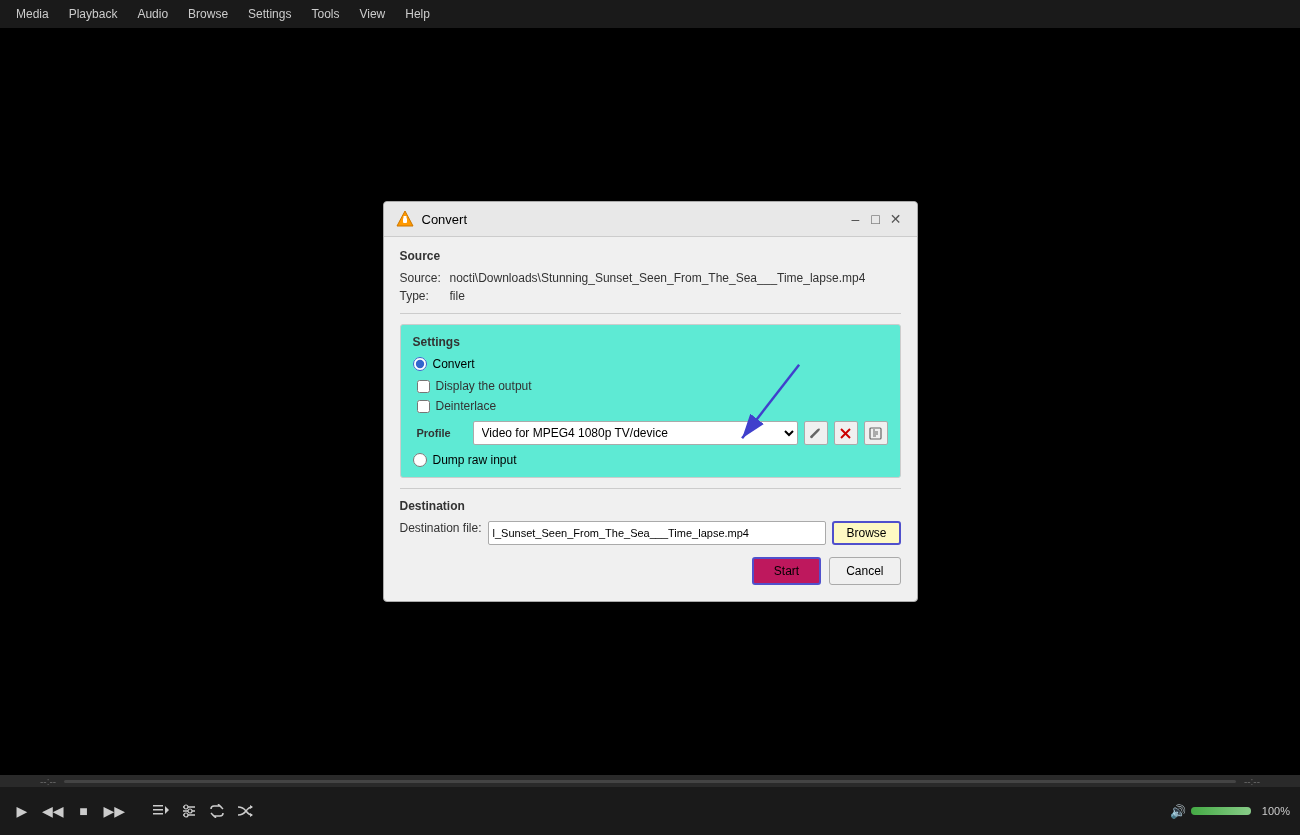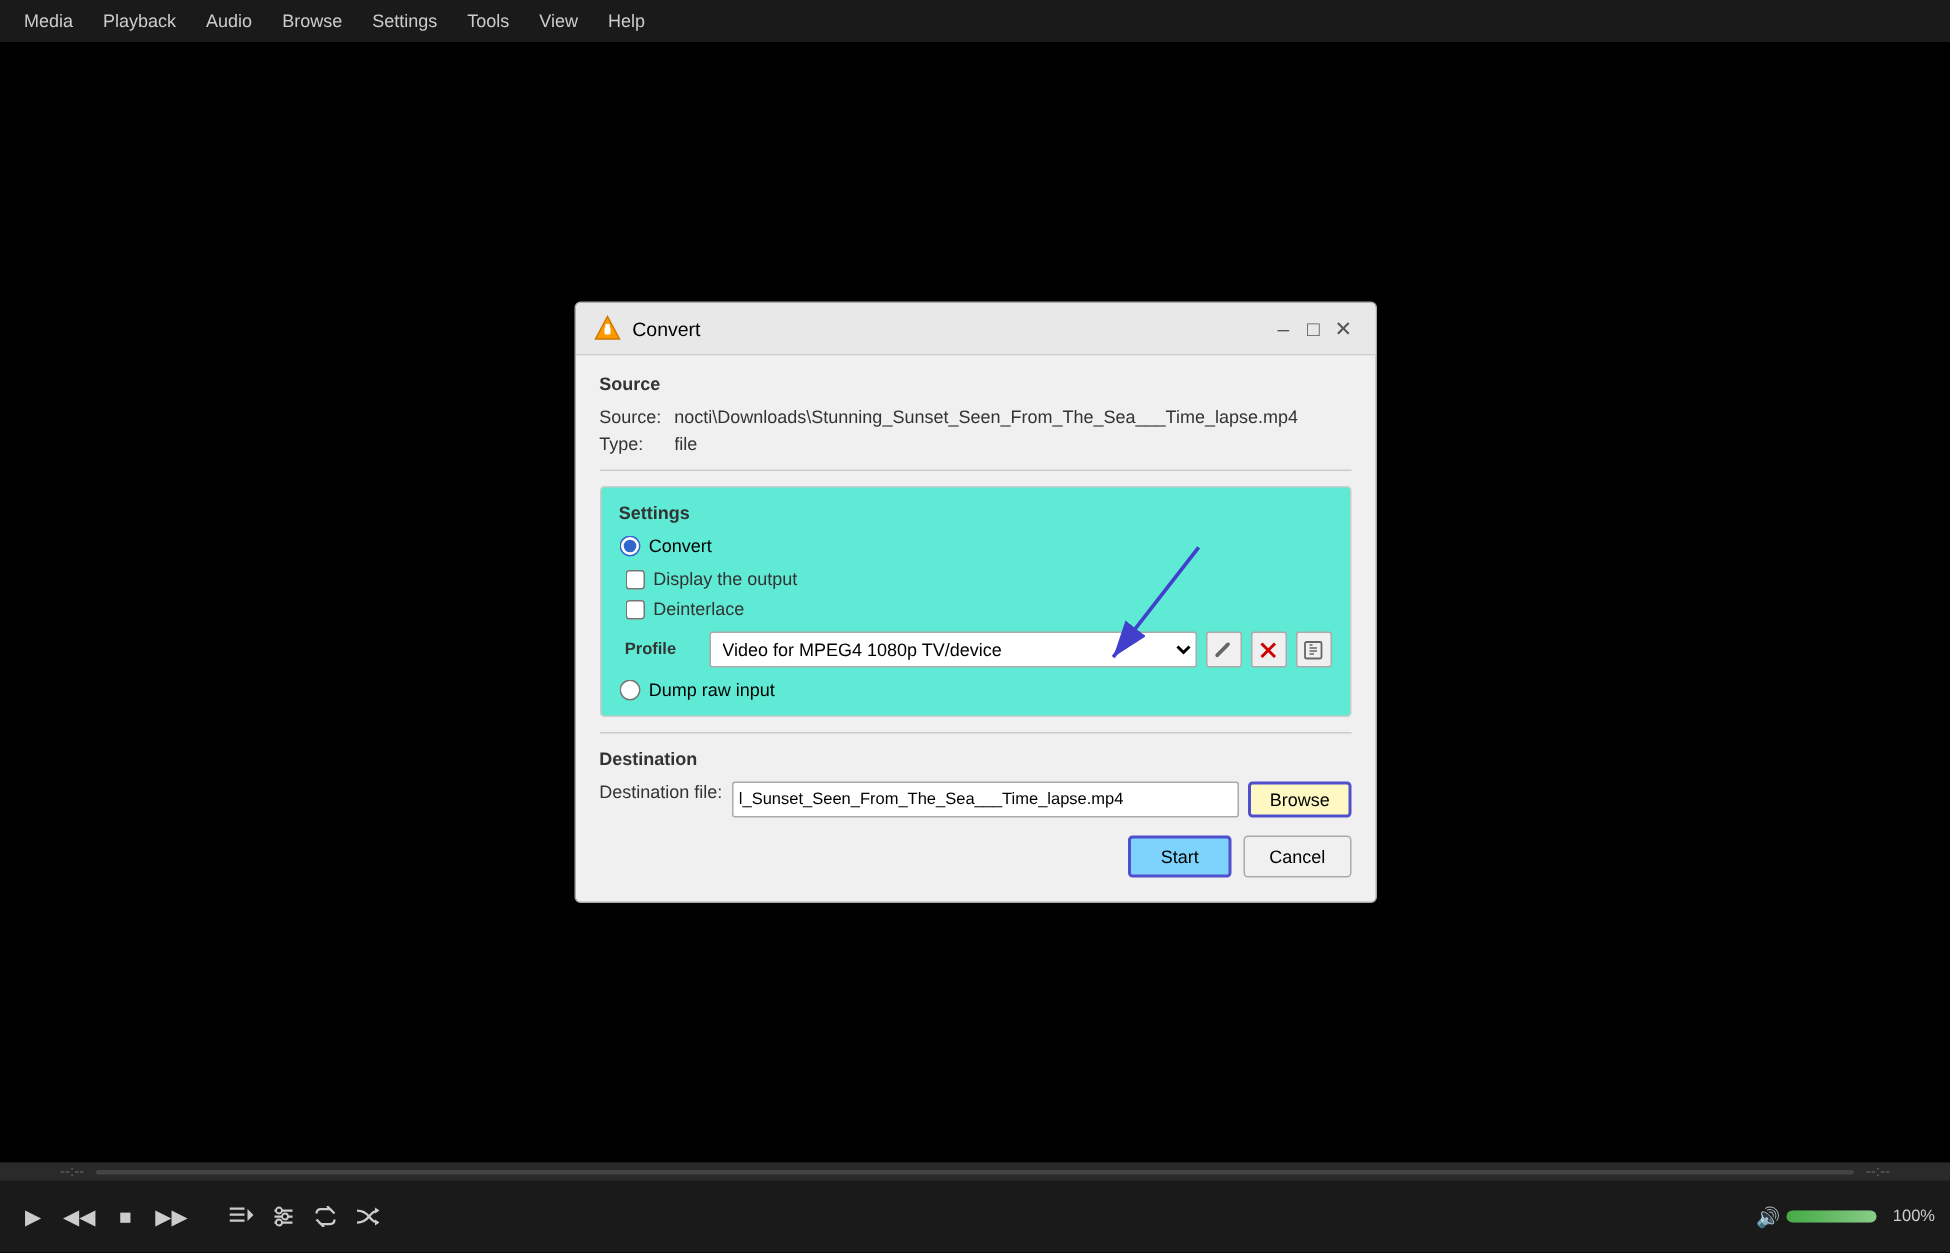--- a/index.html
+++ b/index.html
@@ -352,21 +352,21 @@
     .action-row {
       display: flex;
       justify-content: flex-end;
       gap: 8px;
       margin-top: 12px;
     }
     .start-btn {
       height: 28px;
       padding: 0 20px;
       border: 2px solid #5050cc;
-      background: #7dd3fc;
+      background: #be185d;
       border-radius: 3px;
       font-size: 12px;
       cursor: pointer;
       color: #000;
     }
     .cancel-btn {
       height: 28px;
       padding: 0 16px;
       border: 1px solid #aaa;
       background: #f0f0f0;

